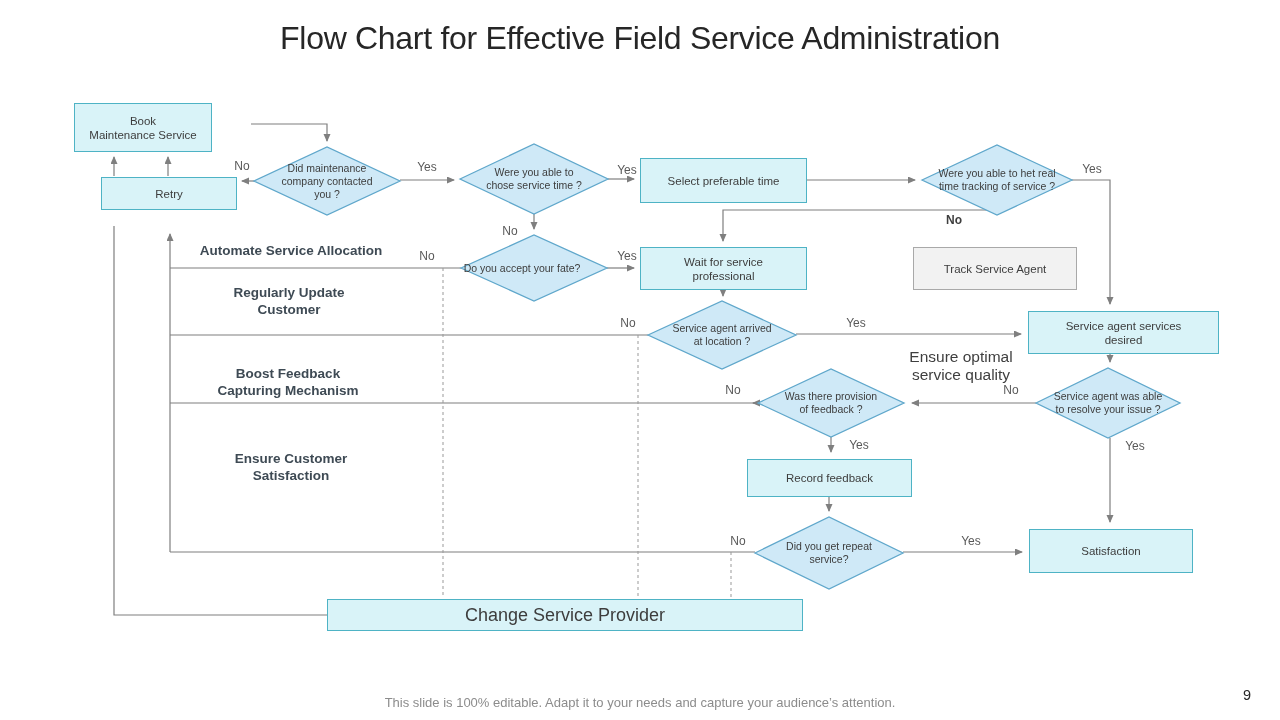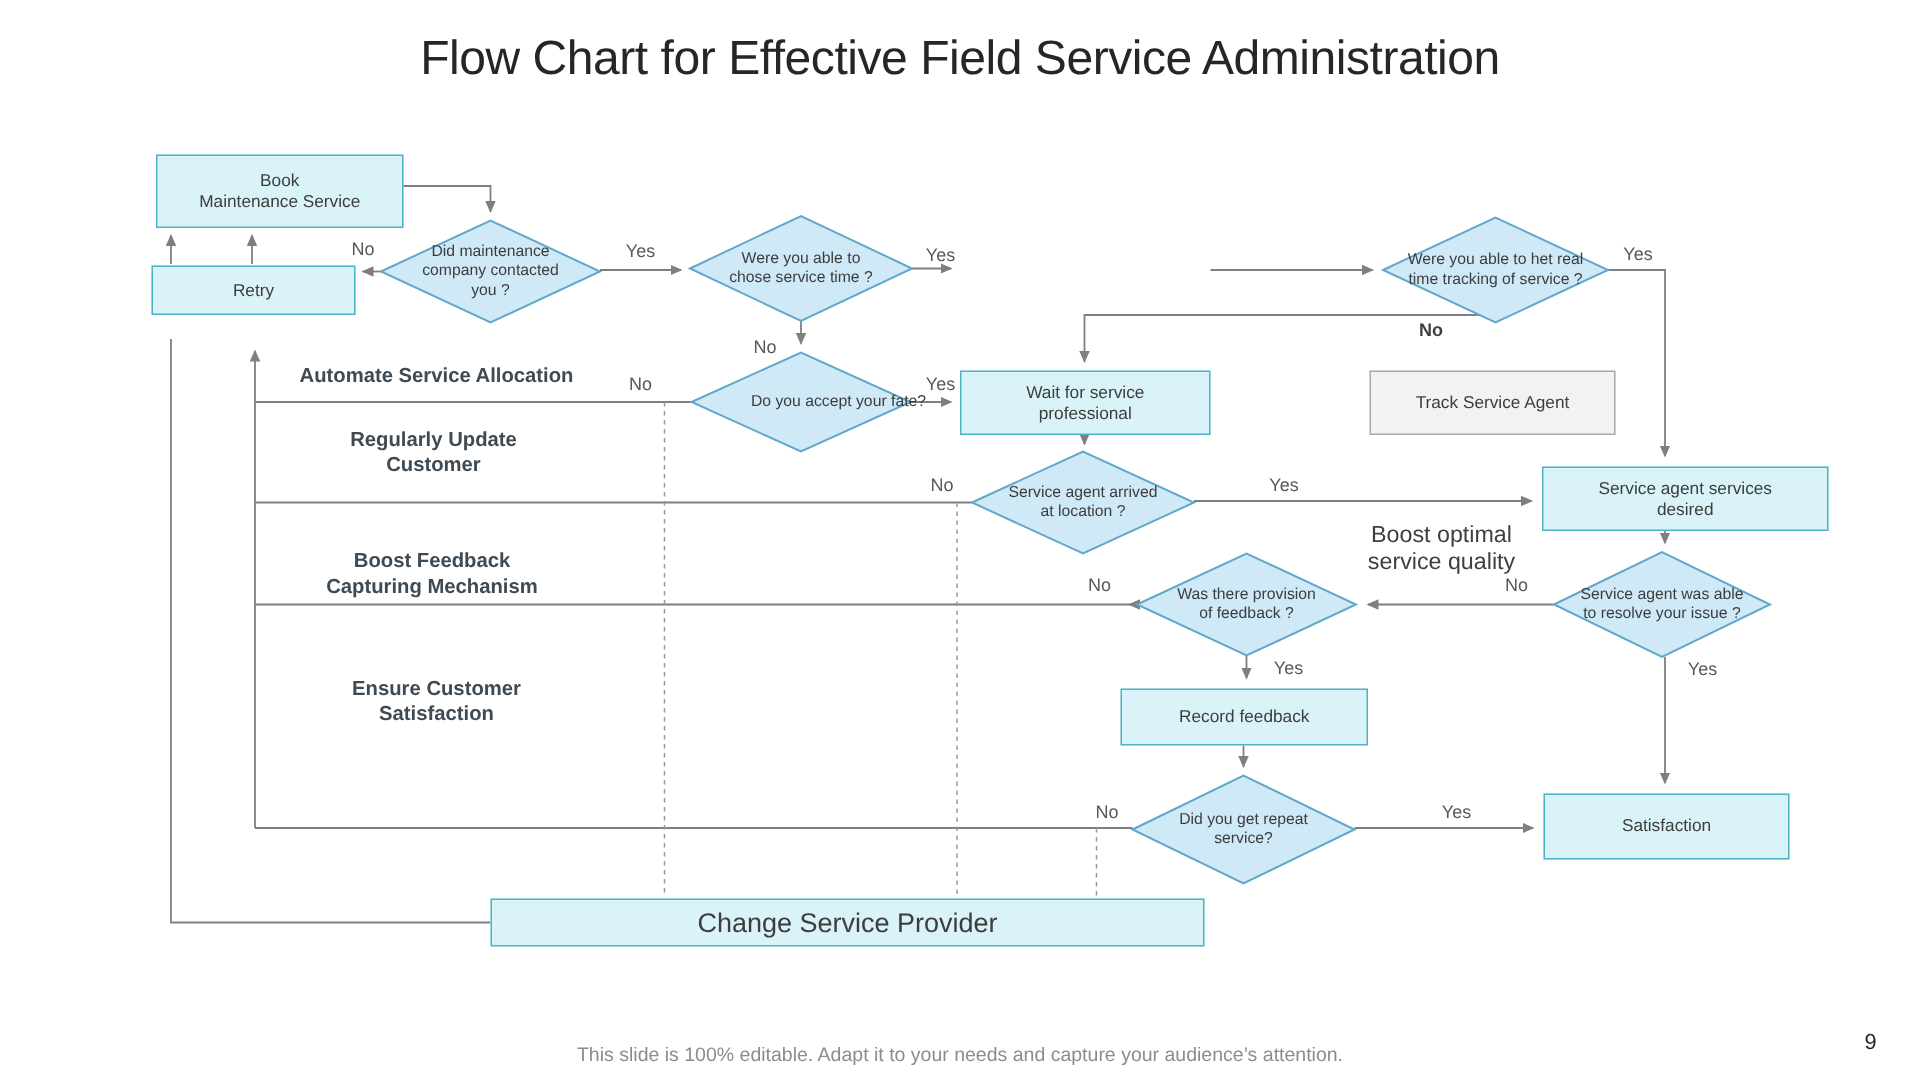--- a/index.html
+++ b/index.html
@@ -105,38 +105,39 @@
       <polygon points="460,179 534,144 608,179 534,214"></polygon>
       <polygon points="461,268 534,235 607,268 534,301"></polygon>
       <polygon points="922,180 997,145 1072,180 997,215"></polygon>
       <polygon points="648,335 722,301 796,335 722,369"></polygon>
       <polygon points="758,403 831,369 904,403 831,437"></polygon>
       <polygon points="1036,403 1108,368 1180,403 1108,438"></polygon>
       <polygon points="755,553 829,517 903,553 829,589"></polygon>
     </g>
   </svg>
 
-  <div class="pbox" style="left:104px;top:103px;width:165px;height:49px">Book
+  <div class="pbox" style="left:74px;top:103px;width:138px;height:49px">Book
 Maintenance Service</div>
   <div class="pbox" style="left:101px;top:177px;width:136px;height:33px">Retry</div>
+  <div class="pbox" style="left:640px;top:158px;width:167px;height:45px">Select preferable time</div>
   <div class="pbox grey" style="left:913px;top:247px;width:164px;height:43px">Track Service Agent</div>
   <div class="pbox" style="left:640px;top:247px;width:167px;height:43px">Wait for service
 professional</div>
   <div class="pbox" style="left:1028px;top:311px;width:191px;height:43px">Service agent services
 desired</div>
   <div class="pbox" style="left:747px;top:459px;width:165px;height:38px">Record feedback</div>
   <div class="pbox" style="left:1029px;top:529px;width:164px;height:44px">Satisfaction</div>
   <div class="pbox wide" style="left:327px;top:599px;width:476px;height:32px">Change Service Provider</div>
 
   <div class="dtext" style="left:327px;top:181px">Did maintenance
 company contacted
 you ?</div>
   <div class="dtext" style="left:534px;top:179px">Were you able to
 chose service time ?</div>
-  <div class="dtext" style="left:559px;top:268px">Do you accept your fate?</div>
+  <div class="dtext" style="left:522px;top:268px">Do you accept your fate?</div>
   <div class="dtext" style="left:997px;top:180px">Were you able to het real
 time tracking of service ?</div>
   <div class="dtext" style="left:722px;top:335px">Service agent arrived
 at location ?</div>
   <div class="dtext" style="left:831px;top:403px">Was there provision
 of feedback ?</div>
   <div class="dtext" style="left:1108px;top:403px">Service agent was able
 to resolve your issue ?</div>
   <div class="dtext" style="left:829px;top:553px">Did you get repeat
 service?</div>
@@ -158,19 +159,19 @@
   <div class="elabel" style="left:738px;top:541px">No</div>
   <div class="elabel" style="left:971px;top:541px">Yes</div>
 
   <div class="slabel" style="left:291px;top:250px">Automate Service Allocation</div>
   <div class="slabel" style="left:289px;top:301px">Regularly Update
 Customer</div>
   <div class="slabel" style="left:288px;top:382px">Boost Feedback
 Capturing Mechanism</div>
   <div class="slabel" style="left:291px;top:467px">Ensure Customer
 Satisfaction</div>
-  <div class="qlabel" style="left:961px;top:366px">Boost optimal
+  <div class="qlabel" style="left:961px;top:366px">Ensure optimal
 service quality</div>
 
   <div class="footer">This slide is 100% editable. Adapt it to your needs and capture your audience’s attention.</div>
   <div class="page">9</div>
 
 </div>
 
 </body></html>

